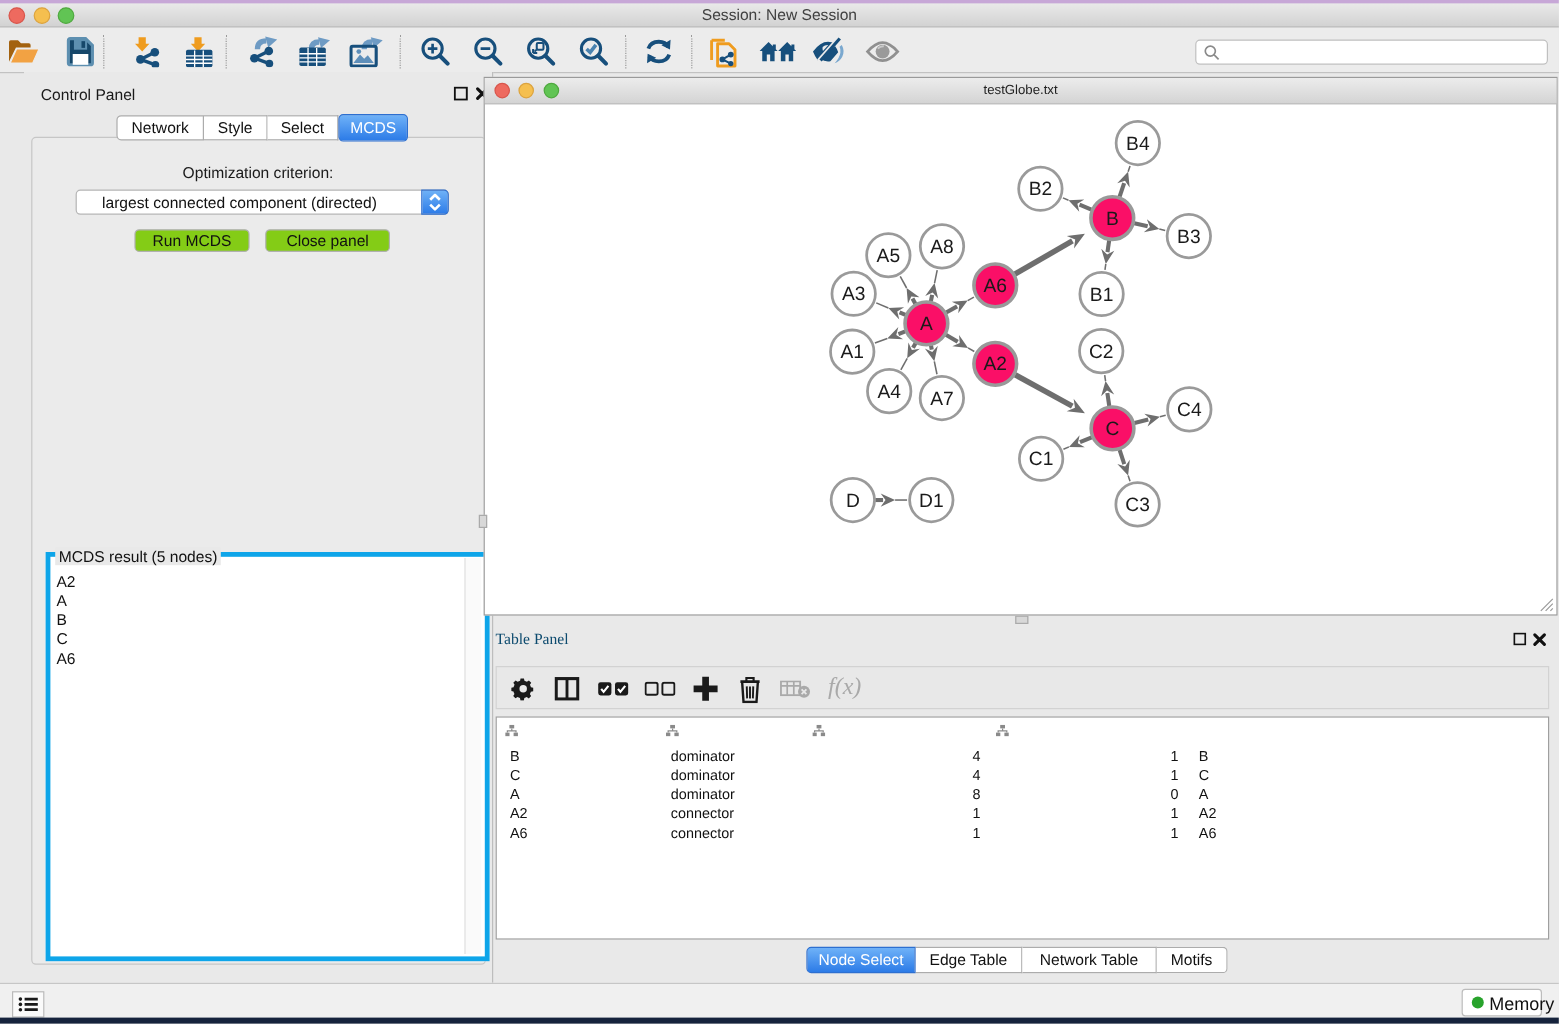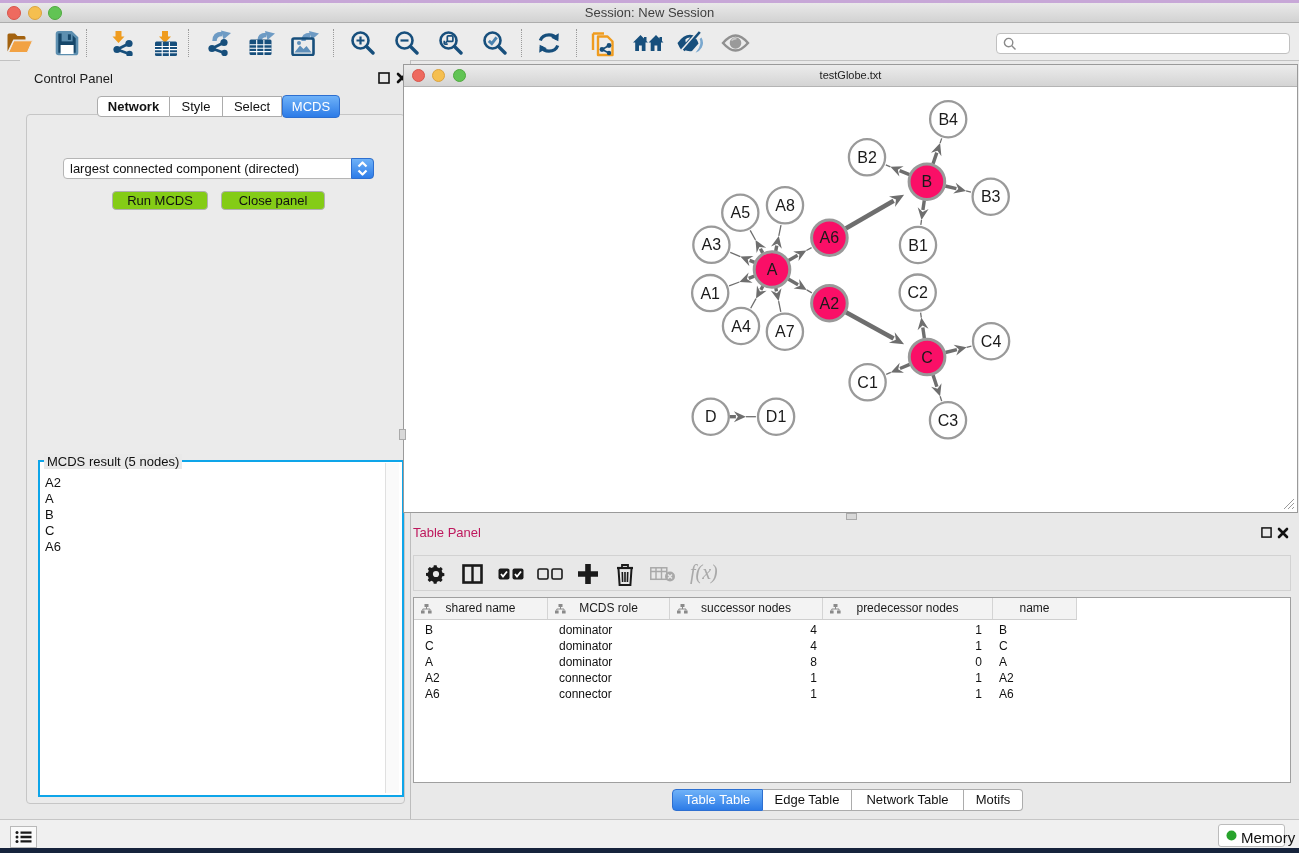--- a/index.html
+++ b/index.html
@@ -26,40 +26,40 @@
 #cpane{left:6px;top:54px;width:377px;height:688px;border:1px solid #c6c6c6;border-radius:4px;background:#ebebeb;}
 .tabs{position:absolute;display:flex;}
 .tab{height:19px;line-height:19px;font-size:13px;text-align:center;background:#fff;border:1px solid #acacac;border-left:none;color:#111;}
 .tab.first{border-left:1px solid #acacac;border-radius:4px 0 0 4px;}
 .tab.last{border-radius:0 4px 4px 0;}
 .tab.sel{background:linear-gradient(#6fb2f8,#2c7be7);color:#fff;border:1px solid #2d6fd0;border-radius:4px;position:relative;top:-1px;height:21px;line-height:21px;}
 #cptabs{left:77px;top:36px;}
 
 #optlabel{left:0;top:76px;width:390px;text-align:center;font-size:13px;color:#1a1a1a;}
 #dropdown{left:43px;top:98px;width:309px;height:19px;background:#fff;border:1px solid #b5b5b5;border-radius:4px;font-size:13px;color:#111;line-height:19px;}
-#dropdown span{padding-left:6px;}
+#dropdown span{padding-left:21px;}
 #ddbtn{position:absolute;right:-1px;top:-1px;width:21px;height:19px;border-radius:0 4px 4px 0;background:linear-gradient(#6eb1f7,#2d7ce8);border:1px solid #2d6fd0;}
 .btn{position:absolute;height:17px;line-height:17px;background:#84cc16;border:1px solid #b0b0b0;border-radius:4px;font-size:13px;text-align:center;color:#111;}
 #runbtn{left:92px;top:131px;width:94px;}
 #closebtn{left:201px;top:131px;width:102px;}
 
-#fieldset{left:18px;top:400px;width:362px;height:333px;border:2px solid #0ea5e9;background:#fff;}
+#fieldset{left:18px;top:400px;width:362px;height:333px;border:4px solid #0ea5e9;background:#fff;}
 #fslegend{left:4px;top:-8px;background:#e9e9e9;padding:0 3px;font-size:13px;color:#111;z-index:5;height:15px;line-height:15px;}
 #fslist{left:1px;top:1px;width:344px;height:330px;background:#fff;font-size:13px;color:#111;line-height:16px;padding:12px 0 0 4px;box-sizing:border-box;}
 #fsscroll{left:345px;top:1px;width:13px;height:330px;background:#fafafa;border-left:1px solid #e0e0e0;}
 
 #netwin{left:403px;top:64px;width:895px;height:449px;background:#fff;border:1px solid #9a9a9a;box-sizing:border-box;}
 #nettitle{left:0;top:0;width:893px;height:21px;background:linear-gradient(#ececec,#d4d4d4);border-bottom:1px solid #b4b4b4;}
 #nettitle .t1{left:8px;background:#ee6a5f;border:1px solid #d8554b;}
 #nettitle .t2{left:28px;background:#f5bf4f;border:1px solid #dca33e;}
 #nettitle .t3{left:49px;background:#61c454;border:1px solid #4fa93f;}
 #nettitle .tl{top:4px;width:11px;height:11px;}
 #nettitletext{left:0;top:4px;width:893px;text-align:center;font-size:11px;color:#222;}
 
-#tptitle{left:413px;top:525px;font-size:13px;color:#be185d;}
+#tptitle{left:413px;top:525px;font-size:13px;color:#0c4a6e;font-family:Liberation Serif, serif;}
 #tptoolbar{left:413px;top:555px;width:878px;height:36px;background:#e8e8e8;border:1px solid #d2d2d2;box-sizing:border-box;}
 #ttable{left:413px;top:597px;width:878px;height:186px;background:#fff;border:1px solid #9f9f9f;box-sizing:border-box;font-size:12px;}
 #thead{position:absolute;left:0;top:0;width:663px;height:21px;background:#f3f3f3;border-bottom:1px solid #cfcfcf;}
 .thcell{position:absolute;top:0;height:21px;border-right:1px solid #d4d4d4;}
 .thlabel{position:absolute;top:3px;width:100%;text-align:center;font-size:12px;color:#1a1a1a;}
 .trow{position:absolute;font-size:12px;color:#111;}
 #tabletabs{left:672px;top:789px;}
 .ttab{height:20px;line-height:20px;font-size:13px;}
 #tabletabs .sel{top:0;height:20px;line-height:20px;border-radius:4px 0 0 4px;}
 
@@ -191,25 +191,26 @@
 <div class="abs" id="cpanel">
   <div class="abs" id="cptitle">Control Panel</div>
   <svg class="abs" style="left:358px;top:12px" width="12" height="12" viewBox="0 0 12 12">
       <rect x="1" y="1" width="10" height="10" fill="none" stroke="#111" stroke-width="1.6"></rect>
     </svg>
   <svg class="abs" style="left:376px;top:12px" width="12" height="12" viewBox="0 0 12 12">
       <path d="M2 2 L10 10 M10 2 L2 10" stroke="#111" stroke-width="2.6" stroke-linecap="round"></path>
     </svg>
   <div class="abs" id="cpane"></div>
   <div class="tabs" id="cptabs">
-    <div class="tab first" style="width:71px;font-weight:bold;">Network</div>
+    <div class="tab first" style="width:71px;">Network</div>
     <div class="tab" style="width:52px;">Style</div>
     <div class="tab" style="width:58px;">Select</div>
     <div class="tab last sel" style="width:56px;">MCDS</div>
   </div>
+  <div class="abs" id="optlabel">Optimization criterion:</div>
   <div class="abs" id="dropdown"><span>largest connected component (directed)</span>
     <div id="ddbtn">
         <svg style="position:absolute;left:4px;top:2px" width="13" height="15" viewBox="0 0 13 15">
           <path d="M2.5 5.5 L6.5 1.5 L10.5 5.5" fill="none" stroke="#fff" stroke-width="2.2" stroke-linejoin="round"></path>
           <path d="M2.5 9.5 L6.5 13.5 L10.5 9.5" fill="none" stroke="#fff" stroke-width="2.2" stroke-linejoin="round"></path>
         </svg>
       </div>
   </div>
   <div class="btn" id="runbtn">Run MCDS</div>
   <div class="btn" id="closebtn">Close panel</div>
@@ -368,37 +369,20 @@
 </svg>
 <svg style="position:absolute;left:236px;top:11px" width="26" height="15" viewBox="0 0 26 15">
  <rect x="0.8" y="0.8" width="16" height="11.5" fill="none" stroke="#a9a9a9" stroke-width="1.5"></rect>
  <path d="M0.8 4.5 L16.8 4.5 M6 1 L6 12 M11.5 1 L11.5 12" stroke="#a9a9a9" stroke-width="1.4"></path>
  <circle cx="20" cy="9.5" r="5" fill="#a9a9a9"></circle>
  <path d="M18 7.5 L22 11.5 M22 7.5 L18 11.5" stroke="#e8e8e8" stroke-width="1.5"></path>
 </svg>
 <div style="position:absolute;left:276px;top:5px;font-family:'Liberation Serif',serif;font-style:italic;font-size:20px;color:#a9a9a9;">f(x)</div>
 </div>
 <div class="abs" id="ttable">
-  <div id="thead">
-    <div class="thcell" style="left:0;width:133px;">
-        <div class="thlabel">shared name</div>
-      </div>
-    <div class="thcell" style="left:134px;width:121px;">
-        <div class="thlabel">MCDS role</div>
-      </div>
-    <div class="thcell" style="left:256px;width:152px;">
-        <div class="thlabel">successor nodes</div>
-      </div>
-    <div class="thcell" style="left:409px;width:169px;">
-        <div class="thlabel">predecessor nodes</div>
-      </div>
-    <div class="thcell" style="left:579px;width:83px;border-right:1px solid #d4d4d4;">
-        <div class="thlabel">name</div>
-      </div>
-  </div>
   <svg class="thtree" style="position:absolute;left:7px;top:6px" width="11" height="10" viewBox="0 0 11 10">
       <rect x="3.5" y="0" width="4" height="3" fill="#8a8a8a"></rect>
       <rect x="0" y="6.5" width="3.6" height="3" fill="#8a8a8a"></rect>
       <rect x="7" y="6.5" width="3.6" height="3" fill="#8a8a8a"></rect>
       <path d="M5.5 3 L5.5 5 M1.8 6.5 L1.8 5 L9 5 L9 6.5" stroke="#8a8a8a" fill="none"></path>
     </svg>
   <svg class="thtree" style="position:absolute;left:141px;top:6px" width="11" height="10" viewBox="0 0 11 10">
       <rect x="3.5" y="0" width="4" height="3" fill="#8a8a8a"></rect>
       <rect x="0" y="6.5" width="3.6" height="3" fill="#8a8a8a"></rect>
       <rect x="7" y="6.5" width="3.6" height="3" fill="#8a8a8a"></rect>
@@ -416,21 +400,21 @@
       <rect x="7" y="6.5" width="3.6" height="3" fill="#8a8a8a"></rect>
       <path d="M5.5 3 L5.5 5 M1.8 6.5 L1.8 5 L9 5 L9 6.5" stroke="#8a8a8a" fill="none"></path>
     </svg>
   <div class="trow" style="left:11px;top:24px;line-height:16px;">B<br>C<br>A<br>A2<br>A6</div>
   <div class="trow" style="left:145px;top:24px;line-height:16px;">dominator<br>dominator<br>dominator<br>connector<br>connector</div>
   <div class="trow" style="left:300px;top:24px;width:103px;text-align:right;line-height:16px;">4<br>4<br>8<br>1<br>1</div>
   <div class="trow" style="left:460px;top:24px;width:108px;text-align:right;line-height:16px;">1<br>1<br>0<br>1<br>1</div>
   <div class="trow" style="left:585px;top:24px;line-height:16px;">B<br>C<br>A<br>A2<br>A6</div>
 </div>
 <div class="tabs" id="tabletabs">
-  <div class="tab first ttab sel" style="width:89px;">Table Table</div>
+  <div class="tab first ttab sel" style="width:89px;">Node Select</div>
   <div class="tab ttab" style="width:88px;">Edge Table</div>
   <div class="tab ttab" style="width:111px;">Network Table</div>
   <div class="tab last ttab" style="width:58px;">Motifs</div>
 </div>
 <div class="abs" id="statusbar">
   <div id="listbtn">
       <svg style="position:absolute;left:4px;top:3px" width="17" height="14" viewBox="0 0 17 14">
         <circle cx="2" cy="2.6" r="1.5" fill="#1a1a1a"></circle>
         <circle cx="2" cy="7" r="1.5" fill="#1a1a1a"></circle>
         <circle cx="2" cy="11.4" r="1.5" fill="#1a1a1a"></circle>

